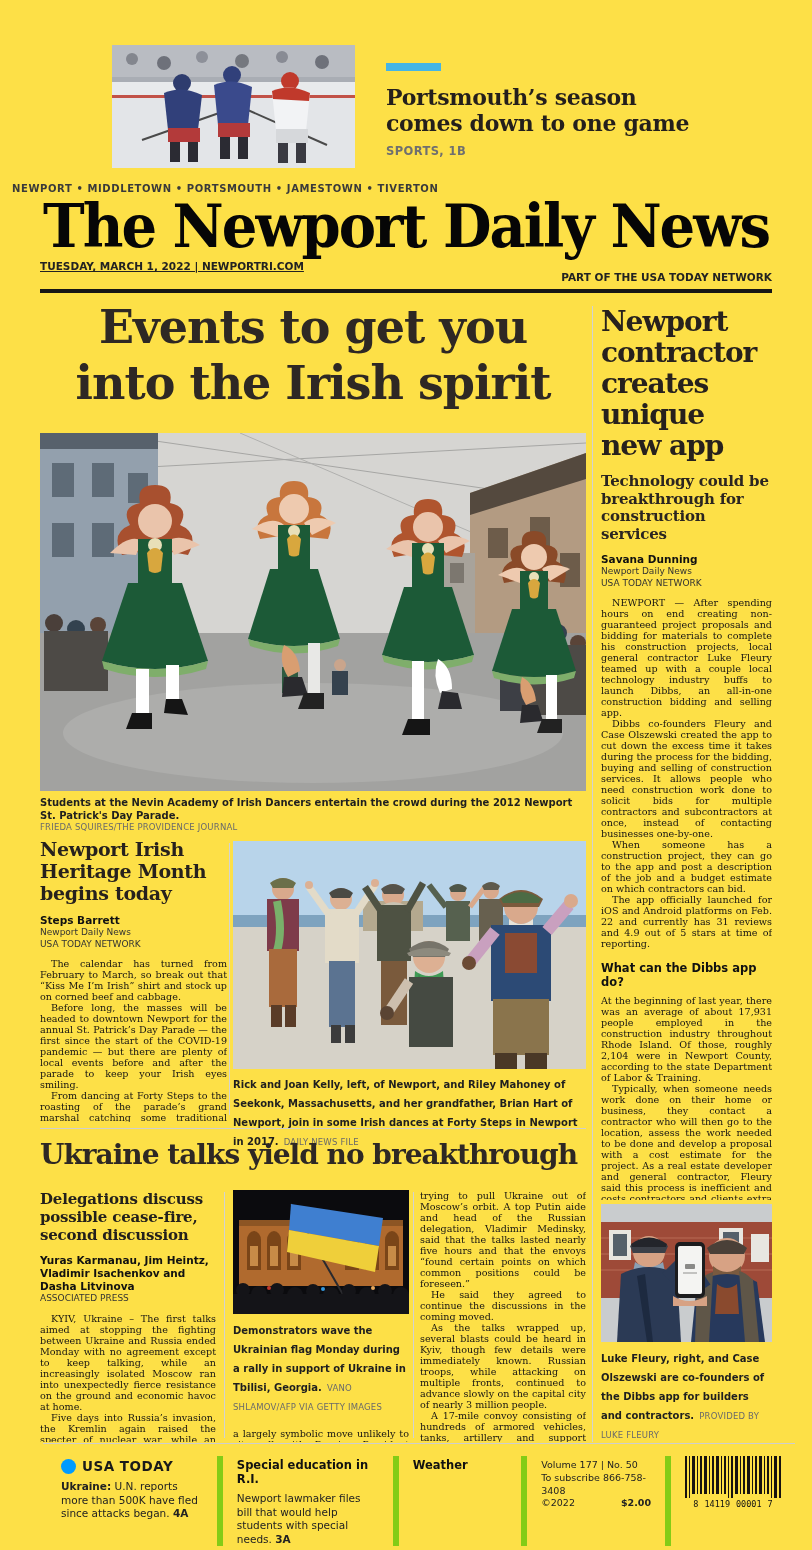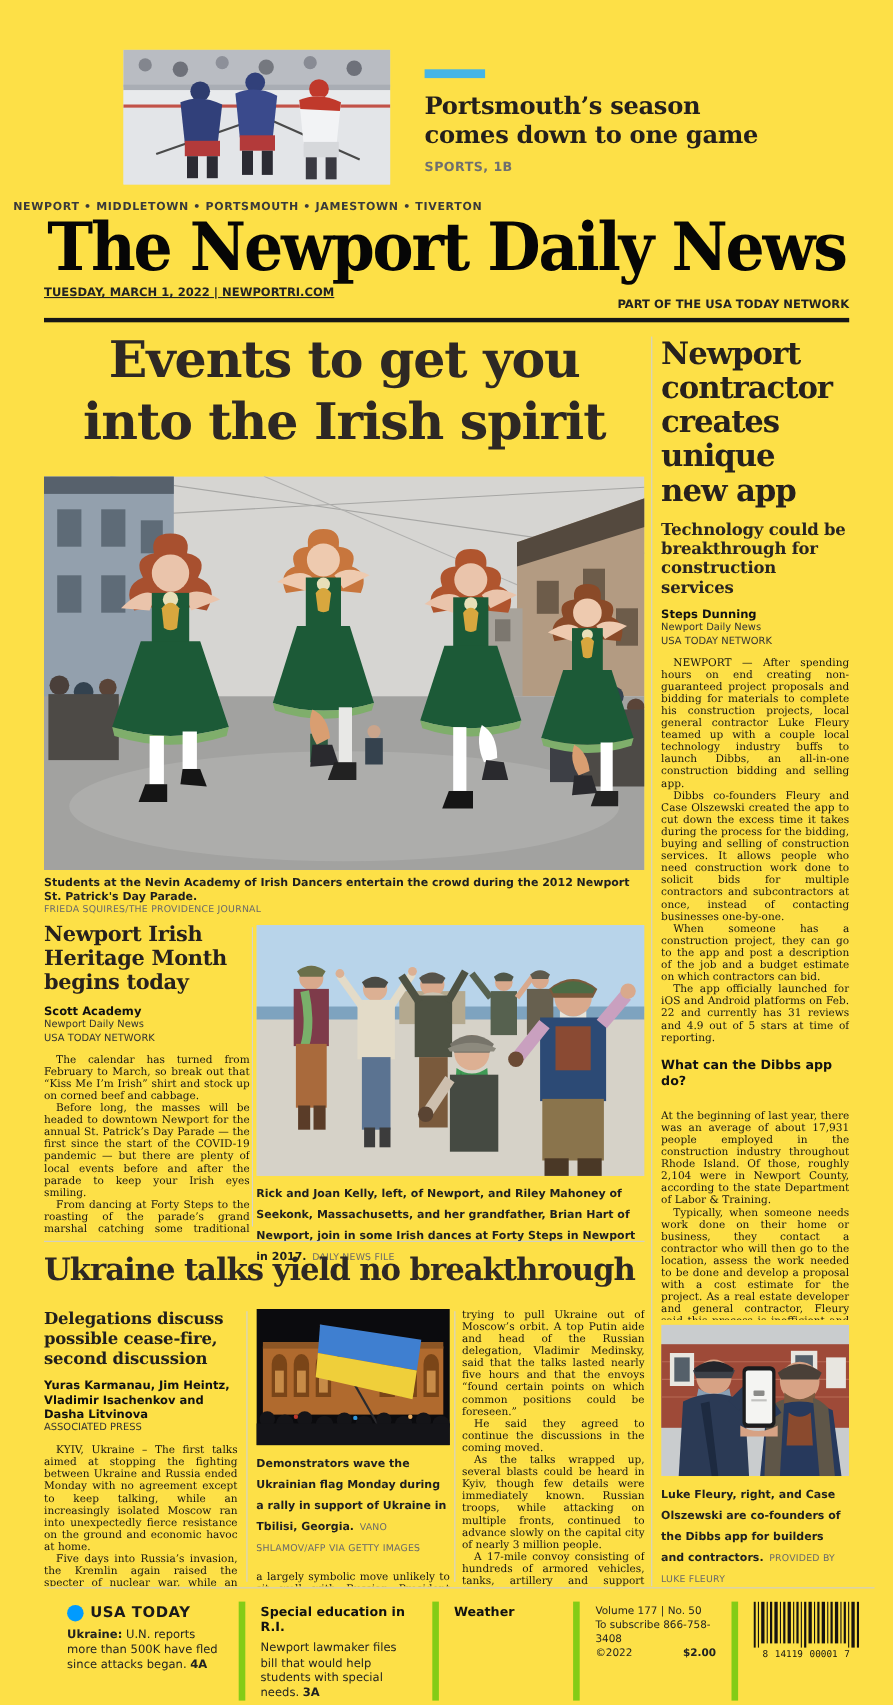--- a/index.html
+++ b/index.html
@@ -31,21 +31,21 @@
   .cap{font-size:10px;line-height:13px;font-weight:700;color:#1f1f1f;}
   .credit{font-size:8.5px;line-height:11px;font-weight:400;color:#6a6a6a;letter-spacing:.2px;}
   .credit-inline{font-size:8.5px;font-weight:400;color:#6a6a6a;letter-spacing:.2px;}
 
   
   .story p{margin:0;font-size:9.6px;line-height:11px;text-align:justify;text-indent:11px;color:#161412;}
   .story p.noindent{text-indent:0;}
   .byline{margin:10px 0 8px 0;}
   .byline .name{font-size:10.5px;line-height:13px;font-weight:700;color:#111;}
   .byline .org{font-size:9px;line-height:11.5px;color:#333;}
-  .sub-hed{font-size:11.5px;font-weight:700;color:#111;margin:12px 0 20px 0;}
+  .sub-hed{font-size:11.5px;font-weight:700;color:#111;margin:12px 0 6px 0;}
 
   
   .irish{position:absolute;left:40px;top:838px;width:187px;height:284px;overflow:hidden;}
   .irish h3{margin:0;font-size:19px;line-height:22px;font-weight:700;color:#27211d;letter-spacing:-.3px;}
   .vdiv{position:absolute;width:1px;background:#d2d2d2;}
   .midphoto{position:absolute;left:233px;top:841px;width:353px;height:228px;overflow:hidden;}
   .midcaption{position:absolute;left:233px;top:1073px;width:353px;}
 
   
   .hdiv{position:absolute;left:40px;top:1128px;width:546px;height:1px;background:#cfcfcf;}
@@ -262,21 +262,21 @@
     </svg>
   </div>
   <div class="lead-caption sans">
     <div class="cap">Students at the Nevin Academy of Irish Dancers entertain the crowd during the 2012 Newport St. Patrick's Day Parade.</div>
     <div class="credit">FRIEDA SQUIRES/THE PROVIDENCE JOURNAL</div>
   </div>
 
   <div class="irish story">
     <h3>Newport Irish Heritage Month begins today</h3>
     <div class="byline sans">
-      <div class="name">Scott Academy</div>
+      <div class="name">Steps Barrett</div>
       <div class="org">Newport Daily News</div>
       <div class="org">USA TODAY NETWORK</div>
     </div>
     <p>The calendar has turned from February to March, so break out that “Kiss Me I’m Irish” shirt and stock up on corned beef and cabbage.</p>
     <p>Before long, the masses will be headed to downtown Newport for the annual St. Patrick’s Day Parade — the first since the start of the COVID-19 pandemic — but there are plenty of local events before and after the parade to keep your Irish eyes smiling.</p>
     <p>From dancing at Forty Steps to the roasting of the parade’s grand marshal catching some traditional Irish music at</p>
 
   </div>
 
   <div class="vdiv" style="left:229px;top:843px;height:272px;"></div>
@@ -439,21 +439,21 @@
     <div class="text-wrap">
       <h1>
         <div>Newport</div>
         <div>contractor</div>
         <div>creates</div>
         <div>unique</div>
         <div>new app</div>
       </h1>
       <div class="dek">Technology could be breakthrough for construction services</div>
       <div class="byline sans">
-        <div class="name">Steps Dunning</div>
+        <div class="name">Savana Dunning</div>
         <div class="org">Newport Daily News</div>
         <div class="org">USA TODAY NETWORK</div>
       </div>
       <p>NEWPORT — After spending hours on end creating non-guaranteed project proposals and bidding for materials to complete his construction projects, local general contractor Luke Fleury teamed up with a couple local technology industry buffs to launch Dibbs, an all-in-one construction bidding and selling app.</p>
       <p>Dibbs co-founders Fleury and Case Olszewski created the app to cut down the excess time it takes during the process for the bidding, buying and selling of construction services. It allows people who need construction work done to solicit bids for multiple contractors and subcontractors at once, instead of contacting businesses one-by-one.</p>
       <p>When someone has a construction project, they can go to the app and post a description of the job and a budget estimate on which contractors can bid.</p>
       <p>The app officially launched for iOS and Android platforms on Feb. 22 and currently has 31 reviews and 4.9 out of 5 stars at time of reporting.</p>
       <div class="sub-hed sans">What can the Dibbs app do?</div>
       <p class="noindent">At the beginning of last year, there was an average of about 17,931 people employed in the construction industry throughout Rhode Island. Of those, roughly 2,104 were in Newport County, according to the state Department of Labor &amp; Training.</p>
       <p>Typically, when someone needs work done on their home or business, they contact a contractor who will then go to the location, assess the work needed to be done and develop a proposal with a cost estimate for the project. As a real estate developer and general contractor, Fleury said this process is inefficient and costs contractors and clients extra money and time.</p>

